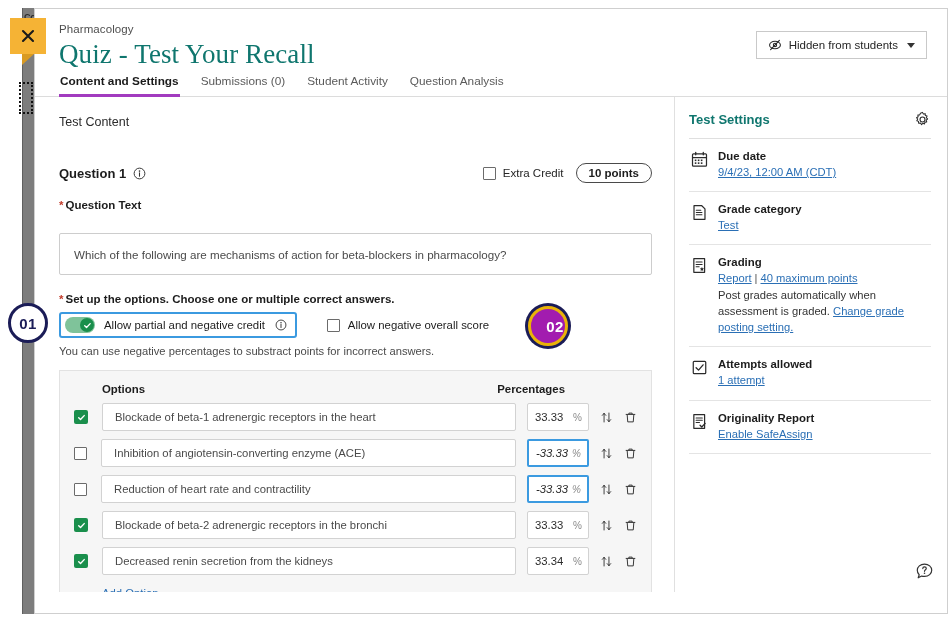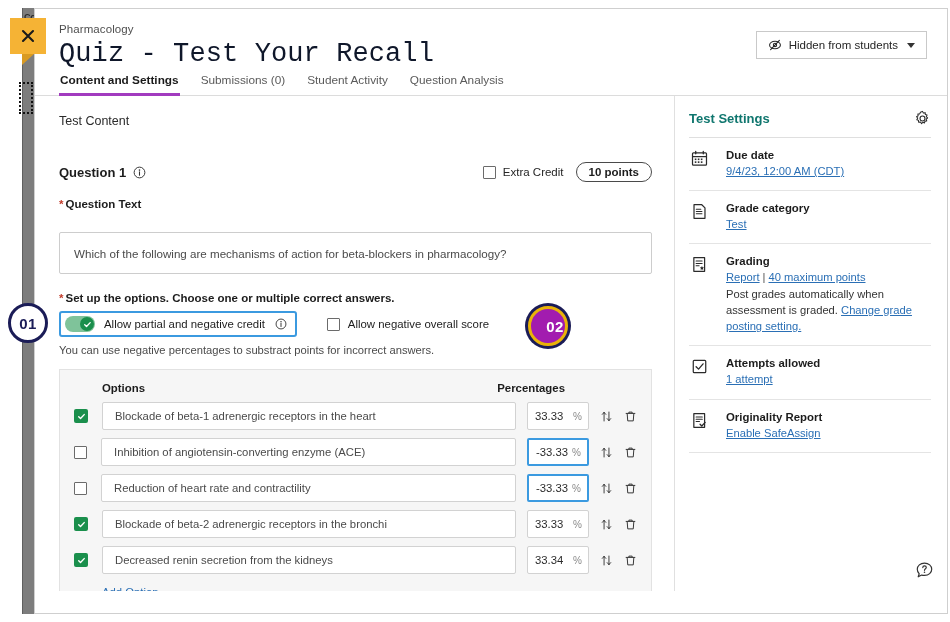--- a/index.html
+++ b/index.html
@@ -71,22 +71,22 @@
     z-index: 20;
   }
 
   
   .wh { position: relative; padding: 14px 20px 0 24px; }
   .breadcrumb {
     font-size: 11.5px; color: #4f4f4f;
     letter-spacing: 0.1px;
   }
   .page-title {
-    font-family: Liberation Mono, monospace;
-    font-size: 27px; color: #0f172a;
+    font-family: Liberation Serif, serif;
+    font-size: 27px; color: #0f766e;
     margin-top: 4px; letter-spacing: 0.1px;
   }
   .vis-btn {
     position: absolute; right: 20px; top: 22px;
     height: 28px;
     border: 1px solid #c9c9c9; background: #fff;
     border-radius: 0;
     display: flex; align-items: center; gap: 7px;
     padding: 0 11px;
     font-size: 11.5px; color: #262626;
@@ -255,21 +255,21 @@
   .pct-box {
     margin-left: 11px;
     width: 62px; height: 28px;
     background: #fff;
     border: 1px solid #d2d2d2; border-radius: 2px;
     display: flex; align-items: center;
     padding: 0 6px 0 7px;
     font-size: 11.3px; color: #2b2b2b;
     cursor: text; flex: none;
   }
-  .pct-box.focused { border: 2px solid #3b9ae0; }
+  .pct-box.focused { border: 2px solid #3b9ae0; font-style: italic; }
   .pct-box .pcv { flex: 1 1 auto; }
   .pct-box .pcs { color: #8a8a8a; font-size: 10px; margin-left: 2px; }
   .row-ico {
     margin-left: 11px; cursor: pointer; flex: none;
     display: inline-flex; align-items: center;
   }
   .add-opt {
     margin-left: 28px; margin-top: 4px;
     font-size: 11.3px; color: #2a6fb5;
     text-decoration: underline; cursor: pointer;
@@ -279,21 +279,21 @@
   
   .ts-head {
     display: flex; align-items: center;
     padding-bottom: 10px;
     border-bottom: 1px solid #dfdfdf;
   }
   .ts-title { font-size: 13px; font-weight: bold; color: #0f766e; }
   .gear { margin-left: auto; cursor: pointer; display: inline-flex; }
 
   .ts-item {
-    display: flex; gap: 18px;
+    display: flex; gap: 10px;
     padding: 11px 2px 11px 2px;
     border-bottom: 1px solid #e4e4e4;
   }
   .ts-ico { flex: none; padding-top: 1px; }
   .ts-body { flex: 1 1 auto; }
   .ts-lbl { font-size: 11.4px; font-weight: bold; color: #1c1c1c; }
   .ts-val { font-size: 11.2px; margin-top: 2px; line-height: 1.45; color: #333; }
   .lk { color: #2a6fb5; text-decoration: underline; cursor: pointer; }
   .sep { color: #555; margin: 0 3px; }
 

